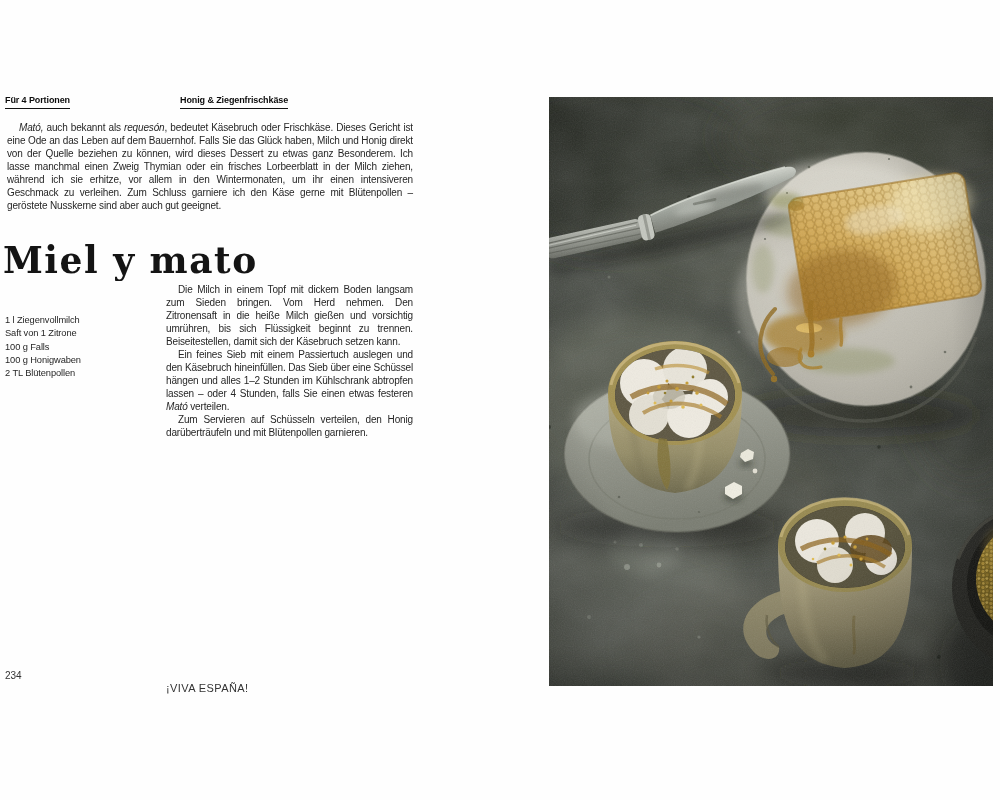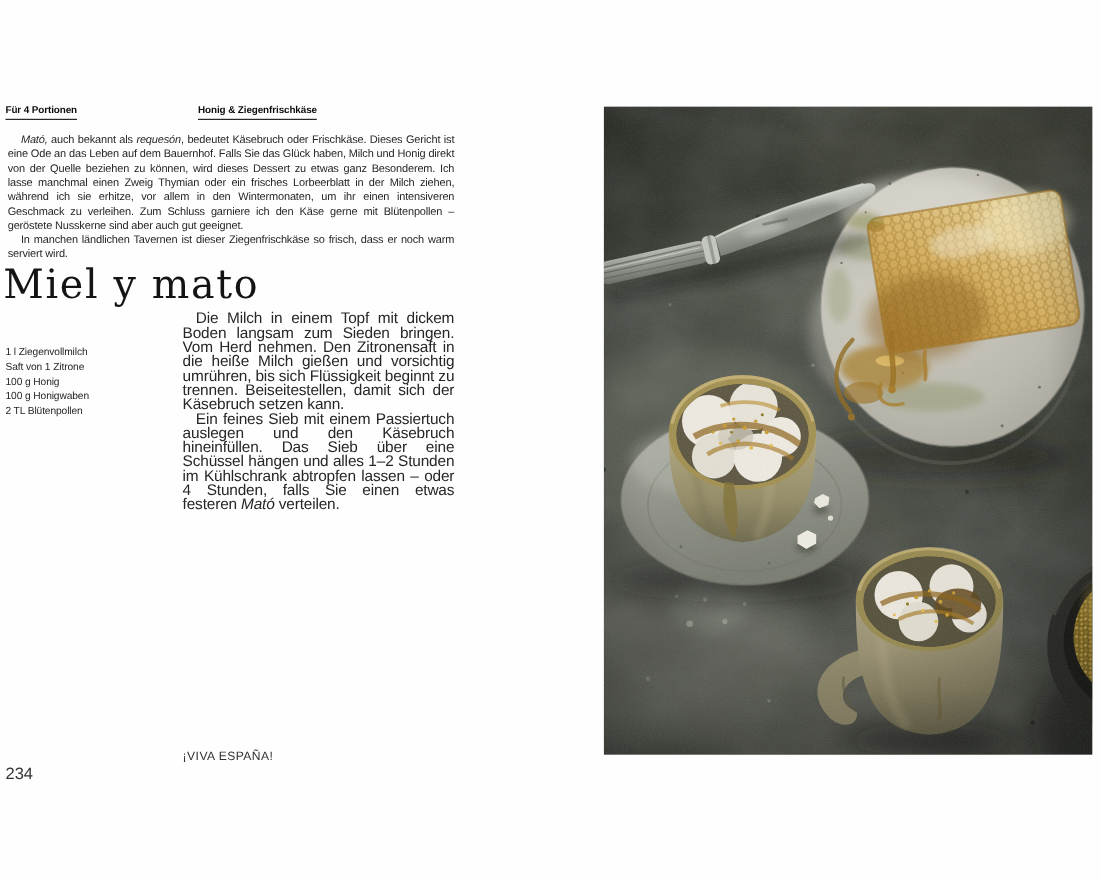--- a/index.html
+++ b/index.html
@@ -20,72 +20,72 @@
 
   .intro{
     position:absolute;left:7px;top:121px;width:406px;
     font-size:10px;line-height:13px;letter-spacing:-0.15px;text-align:justify;color:#262626;
   }
   .intro p{margin:0;text-indent:12px;}
   .it{font-style:italic;}
 
   .recipe-title{
     position:absolute;left:3px;top:238px;
-    font-family:"DejaVu Serif", serif;font-weight:normal;
+    font-family:"DejaVu Serif", serif;font-weight:bold;
     font-size:36px;letter-spacing:1.5px;color:#141414;
     transform:scaleY(1.02);transform-origin:left top;white-space:nowrap;
   }
 
   .ingredients{
     position:absolute;left:5px;top:284px;width:150px;
     font-size:9.3px;line-height:13.3px;letter-spacing:-0.1px;color:#262626;margin-top:30px;
   }
 
   .method{
     position:absolute;left:166px;top:283px;width:247px;
-    font-size:14px;line-height:13px;letter-spacing:-0.15px;text-align:justify;color:#262626;
+    font-size:10px;line-height:13px;letter-spacing:-0.15px;text-align:justify;color:#262626;
   }
   .method p{margin:0;text-indent:12px;}
 
-  .footer-page-number{position:absolute;left:5px;top:695px;font-size:15px;color:#333;}
+  .footer-page-number{position:absolute;left:5px;top:670px;font-size:10px;color:#333;}
   .footer-running-title{position:absolute;left:166px;top:682px;font-size:11px;letter-spacing:0.4px;color:#333;}
 
   
   .photo{
     position:absolute;left:549px;top:97px;width:444px;height:589px;overflow:hidden;
     background:#3f423c;
   }
   .photo svg{display:block;}
 </style>
 </head>
 <body>
 
 <div class="page">
 
   <div class="col-label label-portions">Für 4 Portionen</div>
   <div class="col-label label-category">Honig &amp; Ziegenfrischkäse</div>
 
   <div class="intro">
     <p><span class="it">Mató,</span><span> auch bekannt als </span><span class="it">requesón</span><span>, bedeutet Käsebruch oder Frischkäse. Dieses Gericht ist eine Ode an das Leben auf dem Bauernhof. Falls Sie das Glück haben, Milch und Honig direkt von der Quelle beziehen zu können, wird dieses Dessert zu etwas ganz Besonderem. Ich lasse manchmal einen Zweig Thymian oder ein frisches Lorbeerblatt in der Milch ziehen, während ich sie erhitze, vor allem in den Wintermonaten, um ihr einen intensiveren Geschmack zu verleihen. Zum Schluss garniere ich den Käse gerne mit Blütenpollen – geröstete Nusskerne sind aber auch gut geeignet.</span></p>
-    <p>In manchen ländlichen Tavernen ist dieser Ziegenfrischkäse so frisch, dass er noch warm serviert wird.</p>
   </div>
 
   <div class="recipe-title">Miel y mato</div>
 
   <div class="ingredients">
     <div>1 l Ziegenvollmilch</div>
     <div>Saft von 1 Zitrone</div>
-    <div>100 g Honig</div>
+    <div>100 g Falls</div>
     <div>100 g Honigwaben</div>
     <div>2 TL Blütenpollen</div>
   </div>
 
   <div class="method">
     <p>Die Milch in einem Topf mit dickem Boden langsam zum Sieden bringen. Vom Herd nehmen. Den Zitronensaft in die heiße Milch gießen und vorsichtig umrühren, bis sich Flüssigkeit beginnt zu trennen. Beiseitestellen, damit sich der Käsebruch setzen kann.</p>
     <p><span>Ein feines Sieb mit einem Passiertuch auslegen und den Käsebruch hineinfüllen. Das Sieb über eine Schüssel hängen und alles 1–2 Stunden im Kühlschrank abtropfen lassen – oder 4 Stunden, falls Sie einen etwas festeren </span><span class="it">Mató</span><span> verteilen.</span></p>
+    <p>Zum Servieren auf Schüsseln verteilen, den Honig darüberträufeln und mit Blütenpollen garnieren.</p>
   </div>
 
   <div class="footer-page-number">234</div>
   <div class="footer-running-title">¡VIVA ESPAÑA!</div>
 
   <div class="photo">
     <svg width="444" height="589" viewBox="0 0 444 589" role="img" aria-label="Honeycomb dripping honey on a speckled ceramic plate with a vintage silver knife; a bowl and a mug filled with fresh mató cheese drizzled with honey and bee pollen, and a small dark bowl of bee pollen on a mottled grey stone surface.">
       <defs>
         <radialGradient id="plateG" cx="42%" cy="34%" r="80%">
           <stop offset="0" stop-color="#d3d0c7"></stop>

